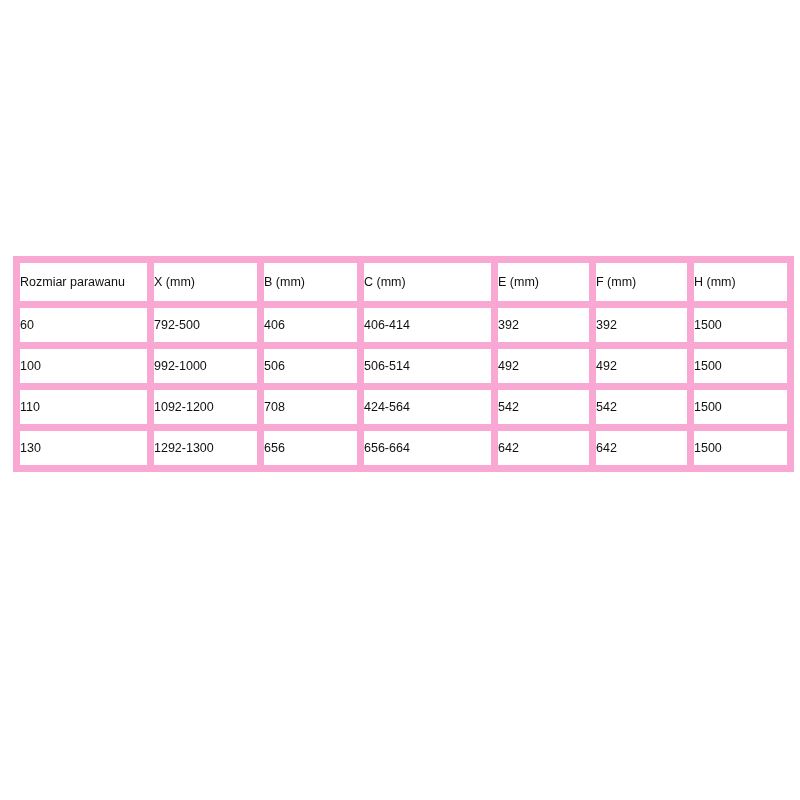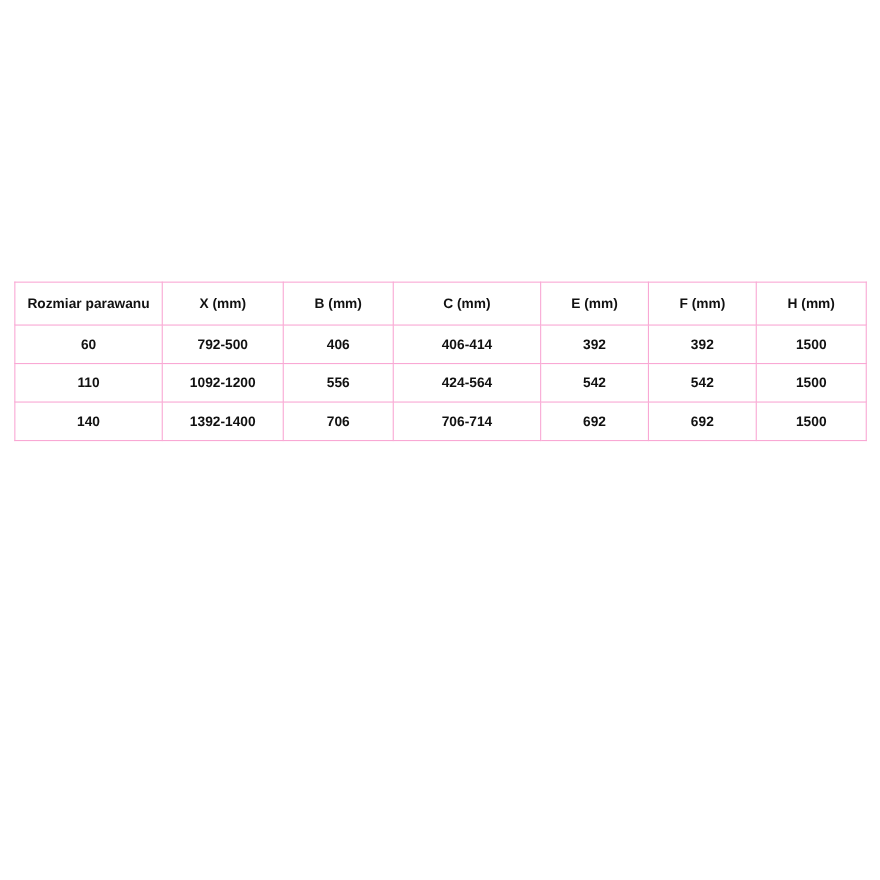--- a/index.html
+++ b/index.html
@@ -29,24 +29,24 @@
     top: 256px;
     width: 774px;
   }
   table.size-table {
     border-collapse: collapse;
     width: 774px;
     table-layout: fixed;
   }
   table.size-table td,
   table.size-table th {
-    border: 1px solid #f9a8d4;
-    text-align: center;
+    border: 7px solid #f9a8d4;
+    text-align: left;
     vertical-align: middle;
-    font-weight: bold;
+    font-weight: normal;
     font-size: 12.5px;
     color: #111111;
     padding: 0;
     height: 34px;
     line-height: 34px;
     white-space: nowrap;
   }
   table.size-table thead th {
     height: 38px;
     line-height: 38px;
@@ -91,33 +91,42 @@
         <tr>
           <td>60</td>
           <td>792-500</td>
           <td>406</td>
           <td>406-414</td>
           <td>392</td>
           <td>392</td>
           <td>1500</td>
         </tr>
         <tr>
+          <td>100</td>
+          <td>992-1000</td>
+          <td>506</td>
+          <td>506-514</td>
+          <td>492</td>
+          <td>492</td>
+          <td>1500</td>
+        </tr>
+        <tr>
           <td>110</td>
           <td>1092-1200</td>
-          <td>556</td>
+          <td>708</td>
           <td>424-564</td>
           <td>542</td>
           <td>542</td>
           <td>1500</td>
         </tr>
         <tr>
-          <td>140</td>
-          <td>1392-1400</td>
-          <td>706</td>
-          <td>706-714</td>
-          <td>692</td>
-          <td>692</td>
+          <td>130</td>
+          <td>1292-1300</td>
+          <td>656</td>
+          <td>656-664</td>
+          <td>642</td>
+          <td>642</td>
           <td>1500</td>
         </tr>
       </tbody>
     </table>
   </div>
 </div>
 
 </body></html>

